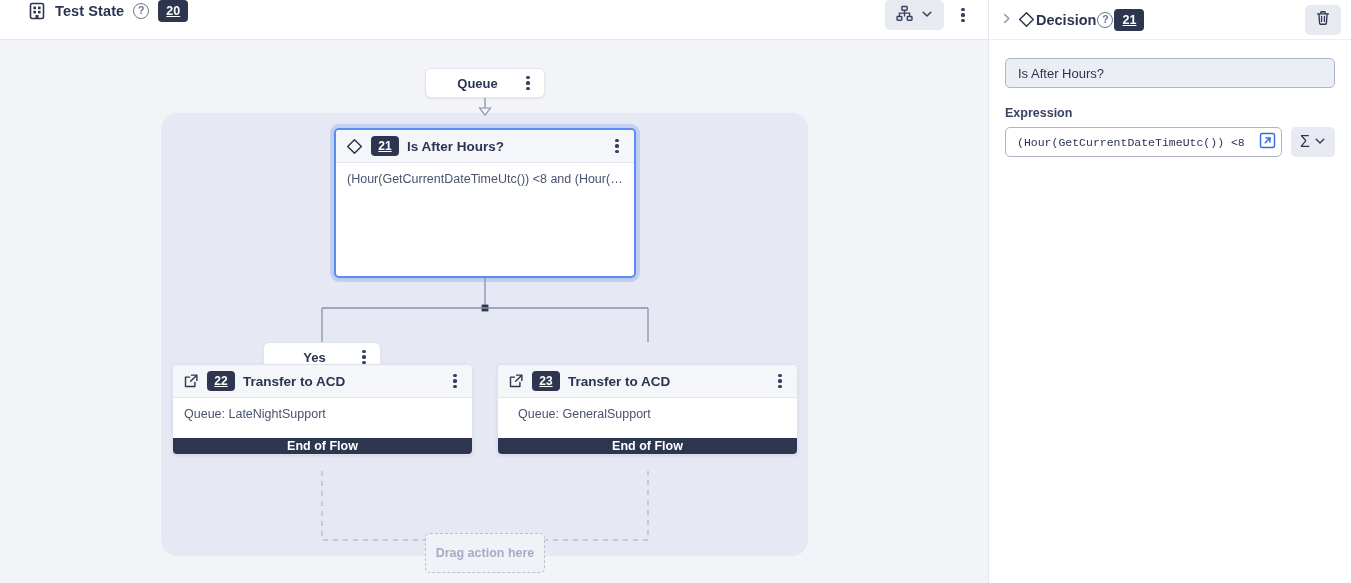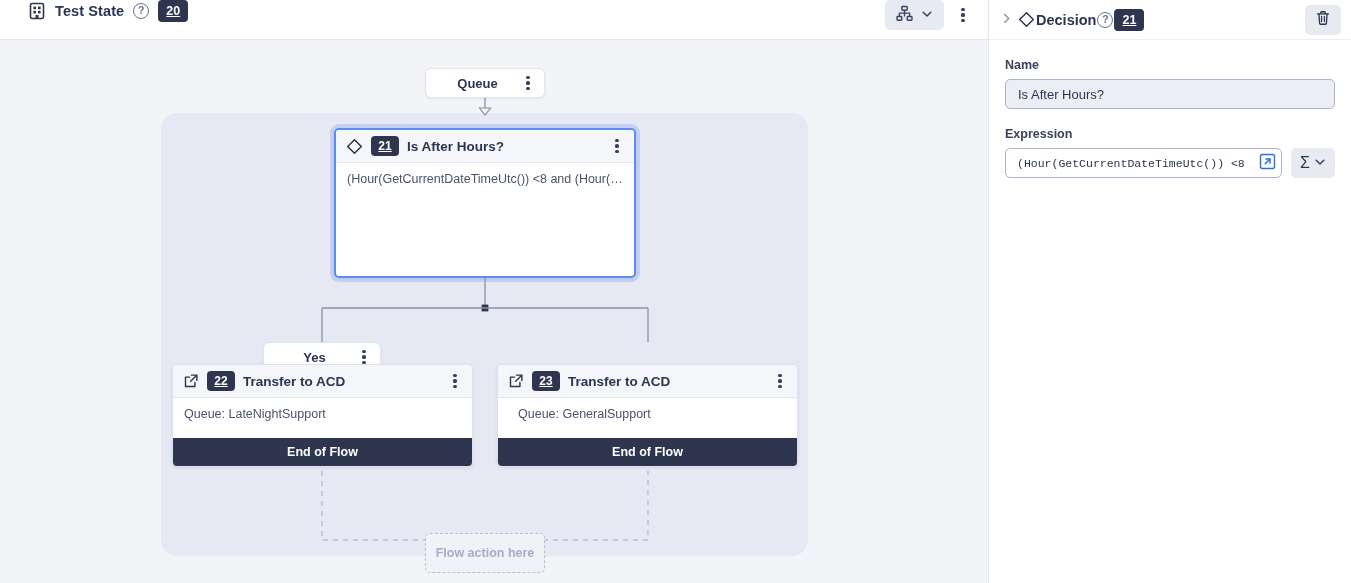--- a/index.html
+++ b/index.html
@@ -115,21 +115,21 @@
   }
   .card-head .kebab-btn { margin-left: auto; width: 26px; height: 26px; }
   .card-body {
     padding: 9px 11px;
     font-size: 12.5px; color: #4a5270;
     white-space: nowrap; overflow: hidden; text-overflow: ellipsis;
     background: #ffffff;
   }
   .card-footer {
     background: #2e364f; color: #ffffff;
-    height: 28px; display: flex; align-items: center; justify-content: center;
+    height: 16px; display: flex; align-items: center; justify-content: center;
     font-size: 12.5px; font-weight: bold;
   }
 
   .diamond-icon { width: 17px; height: 17px; flex: 0 0 auto; display:block; }
   .extlink-icon { width: 16px; height: 16px; flex: 0 0 auto; display:block; }
 
   .drag-placeholder {
     position: absolute;
     border: 1.6px dashed #b9bdd2;
     border-radius: 5px;
@@ -368,21 +368,21 @@
                 <i></i>
                 <i></i>
                 <i></i>
               </span>
           </button>
         </div>
         <div class="card-body" style="height:40px;padding-left:20px;">Queue: GeneralSupport</div>
         <div class="card-footer">End of Flow</div>
       </div>
 
-      <div class="drag-placeholder" style="left:425px; top:493px; width:120px; height:40px;">Flow action here</div>
+      <div class="drag-placeholder" style="left:425px; top:493px; width:120px; height:40px;">Drag action here</div>
 
     </div>
   </div>
 
   <div class="right-panel">
     <div class="panel-head">
       <button class="chevron-right-btn">
         <span>
           <svg width="13" height="13" viewBox="0 0 13 13">
             <path d="M4.6 2.4L8.8 6.5L4.6 10.6" fill="none" stroke="#8a90a8" stroke-width="1.4" stroke-linecap="round" stroke-linejoin="round"></path>
@@ -404,21 +404,20 @@
             <path d="M6.6 4.4V2.9A0.9 0.9 0 0 1 7.5 2h3a0.9 0.9 0 0 1 0.9 0.9V4.4" fill="none" stroke="#2e364f" stroke-width="1.5" stroke-linejoin="round"></path>
             <path d="M4.4 4.4L5.2 15.1A1 1 0 0 0 6.2 16h5.6a1 1 0 0 0 1-0.9L13.6 4.4" fill="none" stroke="#2e364f" stroke-width="1.5" stroke-linejoin="round"></path>
             <path d="M7.4 7.3v5.6M10.6 7.3v5.6" stroke="#2e364f" stroke-width="1.4" stroke-linecap="round"></path>
           </svg>
         </span>
       </button>
     </div>
 
     <div class="panel-body">
       <div class="field-block">
-        <div class="field-label">Name</div>
         <input class="text-input" type="text" value="Is After Hours?" style="">
       </div>
 
       <div class="field-block">
         <div class="field-label">Expression</div>
         <div class="expr-row">
           <div class="expr-wrap">
             <input class="expr-input" type="text" value="(Hour(GetCurrentDateTimeUtc()) &lt;8 and (Hour(GetCurrentDateTimeUtc()) &gt;17" style="">
             <button class="expr-expand">
               <span>

